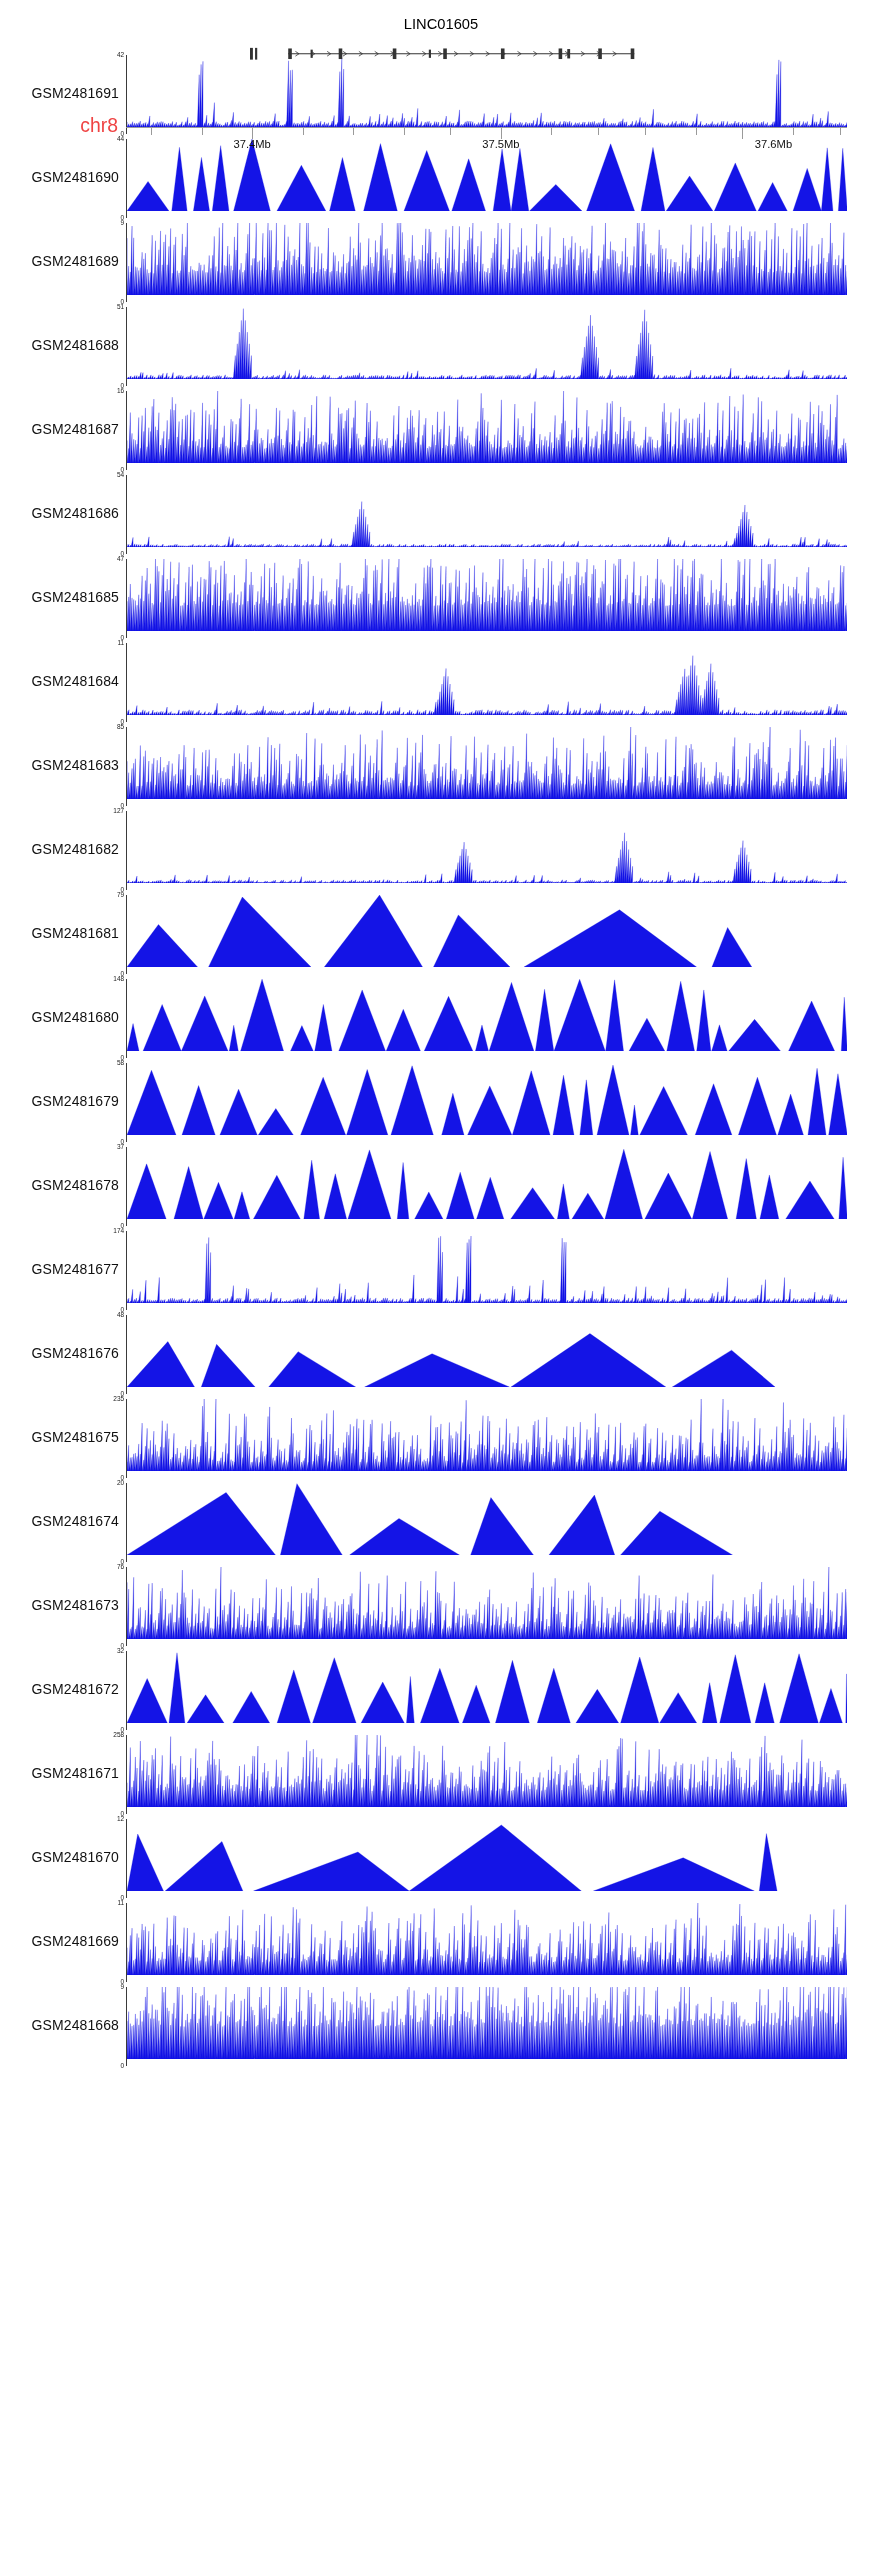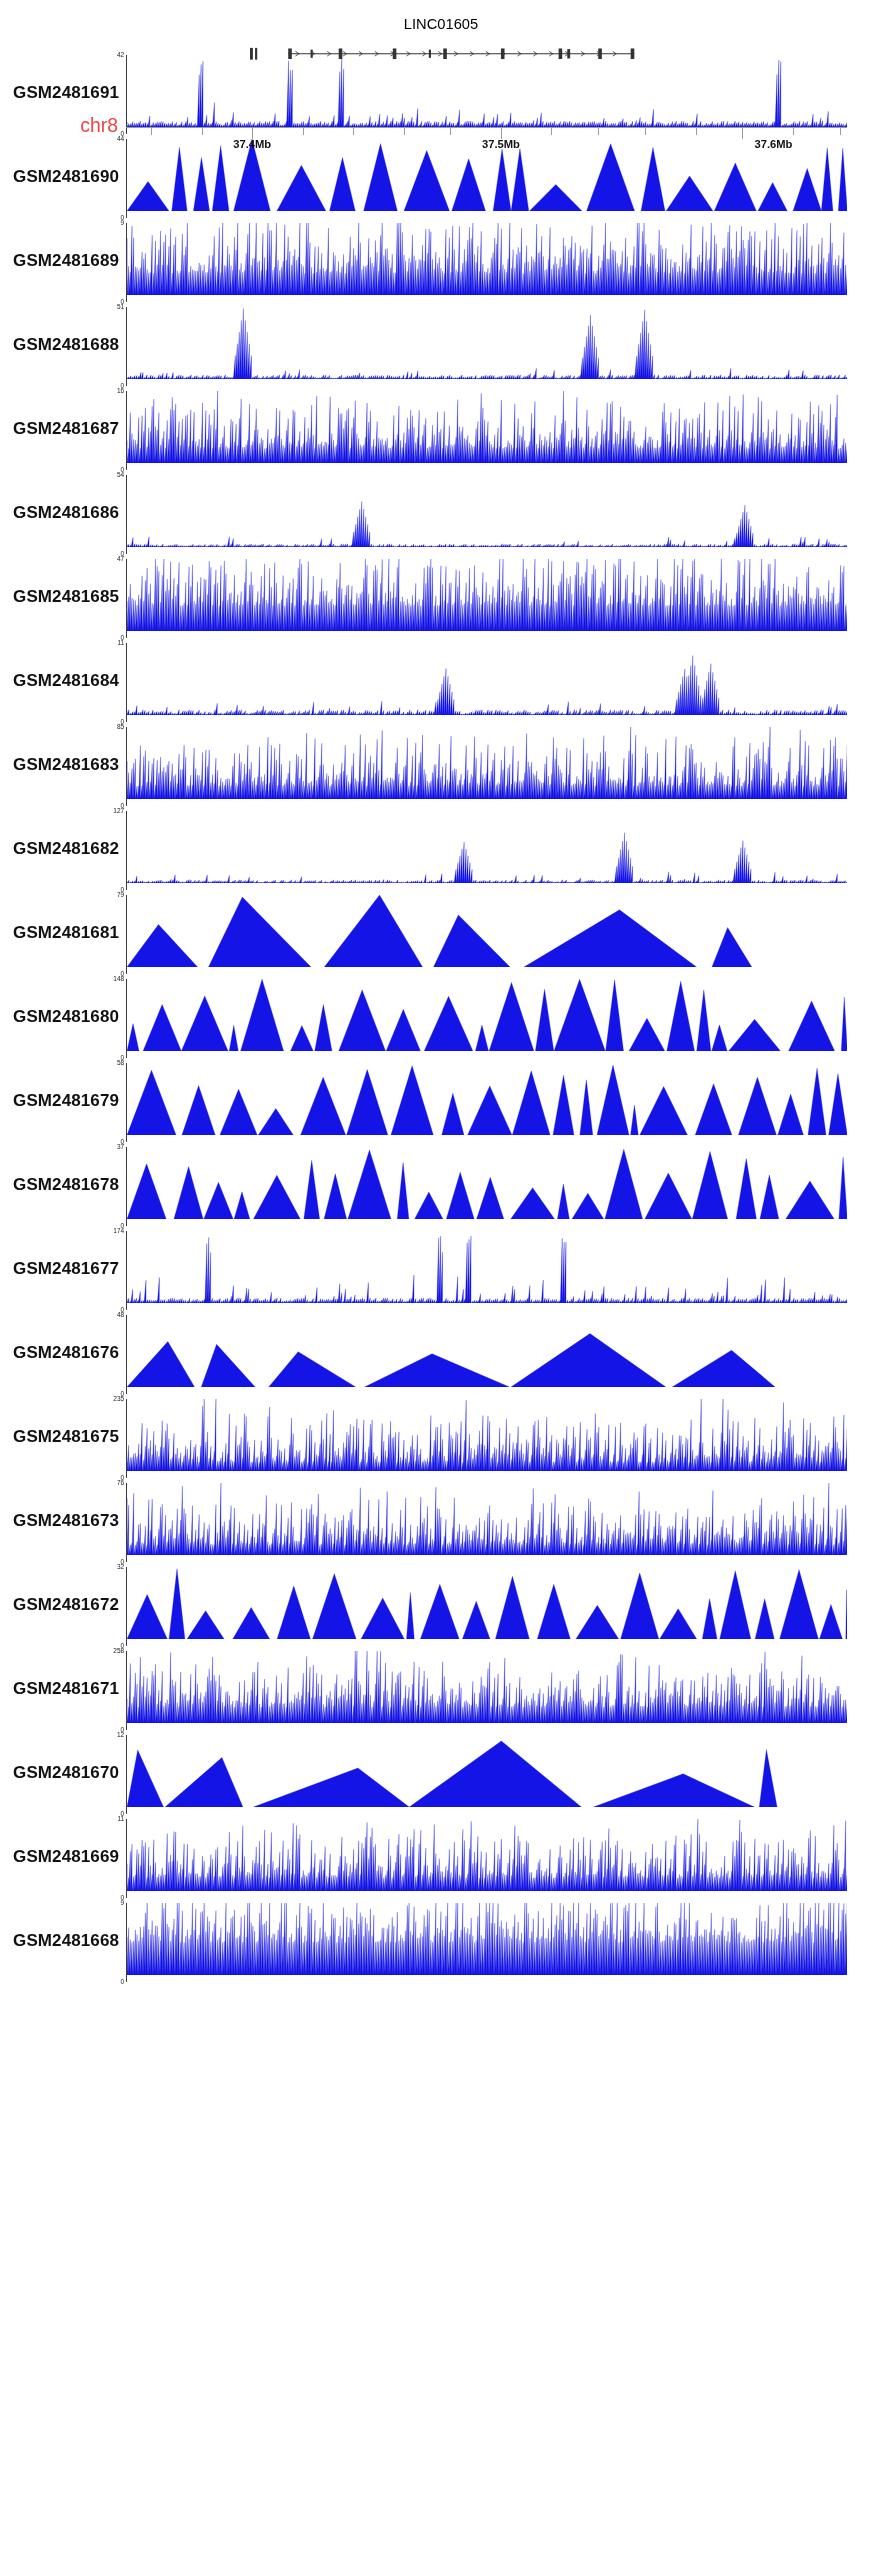--- a/index.html
+++ b/index.html
@@ -35,24 +35,23 @@
     align-items: stretch;
   }
   .track-label {
     width: 126px;
     min-width: 126px;
     display: flex;
     align-items: center;
     justify-content: flex-end;
     padding-right: 7px;
     box-sizing: border-box;
-    font-size: 17px;
+    font-size: 14px;
     color: #111111;
     letter-spacing: 0.1px;
-    font-weight: bold;
   }
   .track-plot {
     position: relative;
     flex: 1 1 auto;
     margin-right: 35px;
     box-sizing: border-box;
   }
   .axis-max {
     position: absolute;
     left: -1.8px;
@@ -120,21 +119,20 @@
     top: 15.3px;
     font-size: 19.4px;
     color: #ef4444;
   }
   .chrom-axis {
     position: absolute;
     left: 126px;
     right: 35px;
     top: 17.6px;
     height: 65px;
-    font-weight: bold;
   }
   .axis-rule {
     position: absolute;
     left: 0;
     right: 0;
     top: 10.6px;
     height: 0.6px;
     background: #9a9a9a;
   }
   .tick {
@@ -336,20 +334,31 @@
         </div>
       </div>
       <div class="track-row">
         <div class="track-label">GSM2481675</div>
         <div class="track-plot">
           <div class="axis-max">235</div>
           <div class="axis-min">0</div>
           <div class="axis-line"></div>
           <svg class="track-svg" viewBox="0 0 1000 100" preserveAspectRatio="none">
             <path d="M0,100 L0.0,87.4 L0.0,100 L2.3,64.3 L2.3,100 L4.7,81.3 L4.7,100 L7.0,80.8 L7.0,100 L9.3,76.1 L9.3,100 L11.7,75.1 L11.7,100 L14.0,79.7 L14.0,100 L16.3,62.4 L16.3,100 L18.6,76.4 L18.6,100 L21.0,33.4 L21.0,100 L23.3,84.5 L23.3,100 L25.6,65.4 L25.6,100 L28.0,40.7 L28.0,100 L30.3,68.8 L30.3,100 L32.6,57.4 L32.6,100 L35.0,77.0 L35.0,100 L37.3,44.6 L37.3,100 L39.6,63.4 L39.6,100 L42.0,72.6 L42.0,100 L44.3,79.7 L44.3,100 L46.6,66.4 L46.6,100 L49.0,30.2 L49.0,100 L51.3,67.2 L51.3,100 L53.6,44.1 L53.6,100 L55.9,34.1 L55.9,100 L58.3,55.1 L58.3,100 L60.6,83.3 L60.6,100 L62.9,81.0 L62.9,100 L65.3,47.7 L65.3,100 L67.6,76.4 L67.6,100 L69.9,68.0 L69.9,100 L72.3,81.8 L72.3,100 L74.6,74.6 L74.6,100 L76.9,87.1 L76.9,100 L79.3,78.5 L79.3,100 L81.6,65.4 L81.6,100 L83.9,69.4 L83.9,100 L86.2,82.8 L86.2,100 L88.6,56.8 L88.6,100 L90.9,83.2 L90.9,100 L93.2,66.6 L93.2,100 L95.6,62.8 L95.6,100 L97.9,79.9 L97.9,100 L100.2,87.6 L100.2,100 L102.6,65.2 L102.6,100 L104.9,9.9 L104.9,100 L107.2,0.0 L107.2,100 L109.6,59.7 L109.6,100 L111.9,45.8 L111.9,100 L114.2,82.3 L114.2,100 L116.6,65.6 L116.6,100 L118.9,84.3 L118.9,100 L121.2,72.4 L121.2,100 L123.5,0.0 L123.5,100 L125.9,86.1 L125.9,100 L128.2,85.8 L128.2,100 L130.5,81.6 L130.5,100 L132.9,73.4 L132.9,100 L135.2,87.1 L135.2,100 L137.5,61.6 L137.5,100 L139.9,75.6 L139.9,100 L142.2,20.5 L142.2,100 L144.5,84.1 L144.5,100 L146.9,85.9 L146.9,100 L149.2,87.4 L149.2,100 L151.5,37.3 L151.5,100 L153.8,64.4 L153.8,100 L156.2,63.1 L156.2,100 L158.5,52.9 L158.5,100 L160.8,81.3 L160.8,100 L163.2,20.5 L163.2,100 L165.5,24.4 L165.5,100 L167.8,59.1 L167.8,100 L170.2,66.4 L170.2,100 L172.5,87.7 L172.5,100 L174.8,87.1 L174.8,100 L177.2,56.7 L177.2,100 L179.5,81.6 L179.5,100 L181.8,80.0 L181.8,100 L184.1,87.8 L184.1,100 L186.5,58.1 L186.5,100 L188.8,72.7 L188.8,100 L191.1,79.4 L191.1,100 L193.5,77.0 L193.5,100 L195.8,24.3 L195.8,100 L198.1,11.0 L198.1,100 L200.5,53.9 L200.5,100 L202.8,81.5 L202.8,100 L205.1,85.3 L205.1,100 L207.5,78.9 L207.5,100 L209.8,56.3 L209.8,100 L212.1,70.2 L212.1,100 L214.5,72.4 L214.5,100 L216.8,88.0 L216.8,100 L219.1,68.8 L219.1,100 L221.4,85.1 L221.4,100 L223.8,87.0 L223.8,100 L226.1,63.4 L226.1,100 L228.4,26.4 L228.4,100 L230.8,47.7 L230.8,100 L233.1,80.0 L233.1,100 L235.4,71.2 L235.4,100 L237.8,73.3 L237.8,100 L240.1,71.0 L240.1,100 L242.4,87.6 L242.4,100 L244.8,85.5 L244.8,100 L247.1,82.1 L247.1,100 L249.4,41.3 L249.4,100 L251.7,87.8 L251.7,100 L254.1,36.1 L254.1,100 L256.4,43.3 L256.4,100 L258.7,86.4 L258.7,100 L261.1,59.9 L261.1,100 L263.4,76.9 L263.4,100 L265.7,79.2 L265.7,100 L268.1,62.2 L268.1,100 L270.4,29.8 L270.4,100 L272.7,55.9 L272.7,100 L275.1,82.3 L275.1,100 L277.4,20.1 L277.4,100 L279.7,86.6 L279.7,100 L282.1,48.6 L282.1,100 L284.4,86.9 L284.4,100 L286.7,15.8 L286.7,100 L289.0,72.3 L289.0,100 L291.4,77.8 L291.4,100 L293.7,68.0 L293.7,100 L296.0,79.9 L296.0,100 L298.4,84.4 L298.4,100 L300.7,60.4 L300.7,100 L303.0,67.6 L303.0,100 L305.4,45.7 L305.4,100 L307.7,50.3 L307.7,100 L310.0,35.1 L310.0,100 L312.4,75.3 L312.4,100 L314.7,37.9 L314.7,100 L317.0,70.1 L317.0,100 L319.3,27.5 L319.3,100 L321.7,40.8 L321.7,100 L324.0,87.3 L324.0,100 L326.3,83.4 L326.3,100 L328.7,29.0 L328.7,100 L331.0,73.5 L331.0,100 L333.3,88.0 L333.3,100 L335.7,66.3 L335.7,100 L338.0,34.7 L338.0,100 L340.3,28.9 L340.3,100 L342.7,74.0 L342.7,100 L345.0,83.3 L345.0,100 L347.3,78.8 L347.3,100 L349.7,86.8 L349.7,100 L352.0,87.8 L352.0,100 L354.3,34.0 L354.3,100 L356.6,58.5 L356.6,100 L359.0,71.5 L359.0,100 L361.3,81.2 L361.3,100 L363.6,49.3 L363.6,100 L366.0,30.8 L366.0,100 L368.3,54.2 L368.3,100 L370.6,52.5 L370.6,100 L373.0,46.4 L373.0,100 L375.3,87.7 L375.3,100 L377.6,45.8 L377.6,100 L380.0,80.6 L380.0,100 L382.3,84.1 L382.3,100 L384.6,56.9 L384.6,100 L386.9,82.4 L386.9,100 L389.3,73.3 L389.3,100 L391.6,87.4 L391.6,100 L393.9,65.6 L393.9,100 L396.3,50.6 L396.3,100 L398.6,69.4 L398.6,100 L400.9,85.6 L400.9,100 L403.3,50.0 L403.3,100 L405.6,76.8 L405.6,100 L407.9,69.1 L407.9,100 L410.3,86.7 L410.3,100 L412.6,84.2 L412.6,100 L414.9,86.2 L414.9,100 L417.2,82.3 L417.2,100 L419.6,86.7 L419.6,100 L421.9,23.0 L421.9,100 L424.2,78.6 L424.2,100 L426.6,57.3 L426.6,100 L428.9,39.3 L428.9,100 L431.2,38.9 L431.2,100 L433.6,72.5 L433.6,100 L435.9,34.6 L435.9,100 L438.2,55.9 L438.2,100 L440.6,79.3 L440.6,100 L442.9,85.4 L442.9,100 L445.2,86.1 L445.2,100 L447.6,32.6 L447.6,100 L449.9,50.5 L449.9,100 L452.2,54.6 L452.2,100 L454.5,74.1 L454.5,100 L456.9,45.2 L456.9,100 L459.2,47.9 L459.2,100 L461.5,77.9 L461.5,100 L463.9,31.3 L463.9,100 L466.2,88.0 L466.2,100 L468.5,57.5 L468.5,100 L470.9,1.7 L470.9,100 L473.2,84.2 L473.2,100 L475.5,48.7 L475.5,100 L477.9,68.1 L477.9,100 L480.2,82.5 L480.2,100 L482.5,70.1 L482.5,100 L484.8,77.6 L484.8,100 L487.2,63.3 L487.2,100 L489.5,44.2 L489.5,100 L491.8,62.8 L491.8,100 L494.2,23.1 L494.2,100 L496.5,64.4 L496.5,100 L498.8,69.5 L498.8,100 L501.2,23.6 L501.2,100 L503.5,30.8 L503.5,100 L505.8,81.5 L505.8,100 L508.2,75.5 L508.2,100 L510.5,66.9 L510.5,100 L512.8,69.2 L512.8,100 L515.2,87.2 L515.2,100 L517.5,39.9 L517.5,100 L519.8,71.6 L519.8,100 L522.1,63.3 L522.1,100 L524.5,75.4 L524.5,100 L526.8,27.4 L526.8,100 L529.1,77.0 L529.1,100 L531.5,47.6 L531.5,100 L533.8,83.9 L533.8,100 L536.1,60.3 L536.1,100 L538.5,69.2 L538.5,100 L540.8,61.1 L540.8,100 L543.1,38.1 L543.1,100 L545.5,71.5 L545.5,100 L547.8,61.8 L547.8,100 L550.1,75.9 L550.1,100 L552.4,85.3 L552.4,100 L554.8,56.2 L554.8,100 L557.1,60.4 L557.1,100 L559.4,87.2 L559.4,100 L561.8,77.7 L561.8,100 L564.1,36.1 L564.1,100 L566.4,30.9 L566.4,100 L568.8,66.7 L568.8,100 L571.1,28.8 L571.1,100 L573.4,53.3 L573.4,100 L575.8,76.3 L575.8,100 L578.1,68.1 L578.1,100 L580.4,79.2 L580.4,100 L582.8,25.2 L582.8,100 L585.1,73.4 L585.1,100 L587.4,59.4 L587.4,100 L589.7,50.3 L589.7,100 L592.1,87.1 L592.1,100 L594.4,87.1 L594.4,100 L596.7,56.2 L596.7,100 L599.1,61.2 L599.1,100 L601.4,77.0 L601.4,100 L603.7,80.3 L603.7,100 L606.1,54.1 L606.1,100 L608.4,56.5 L608.4,100 L610.7,37.9 L610.7,100 L613.1,63.6 L613.1,100 L615.4,78.7 L615.4,100 L617.7,68.5 L617.7,100 L620.0,38.7 L620.0,100 L622.4,52.8 L622.4,100 L624.7,87.1 L624.7,100 L627.0,83.8 L627.0,100 L629.4,32.1 L629.4,100 L631.7,81.6 L631.7,100 L634.0,84.1 L634.0,100 L636.4,70.8 L636.4,100 L638.7,42.2 L638.7,100 L641.0,56.6 L641.0,100 L643.4,53.7 L643.4,100 L645.7,80.8 L645.7,100 L648.0,76.9 L648.0,100 L650.3,20.1 L650.3,100 L652.7,46.6 L652.7,100 L655.0,38.9 L655.0,100 L657.3,79.3 L657.3,100 L659.7,83.8 L659.7,100 L662.0,73.3 L662.0,100 L664.3,56.9 L664.3,100 L666.7,69.4 L666.7,100 L669.0,35.7 L669.0,100 L671.3,86.3 L671.3,100 L673.7,87.8 L673.7,100 L676.0,76.8 L676.0,100 L678.3,38.6 L678.3,100 L680.7,86.4 L680.7,100 L683.0,84.4 L683.0,100 L685.3,33.1 L685.3,100 L687.6,64.2 L687.6,100 L690.0,87.4 L690.0,100 L692.3,68.5 L692.3,100 L694.6,84.3 L694.6,100 L697.0,77.9 L697.0,100 L699.3,62.4 L699.3,100 L701.6,67.9 L701.6,100 L704.0,46.4 L704.0,100 L706.3,56.5 L706.3,100 L708.6,53.5 L708.6,100 L711.0,87.5 L711.0,100 L713.3,87.3 L713.3,100 L715.6,77.1 L715.6,100 L717.9,37.8 L717.9,100 L720.3,34.3 L720.3,100 L722.6,87.9 L722.6,100 L724.9,61.2 L724.9,100 L727.3,55.1 L727.3,100 L729.6,87.2 L729.6,100 L731.9,87.9 L731.9,100 L734.3,81.4 L734.3,100 L736.6,40.4 L736.6,100 L738.9,77.1 L738.9,100 L741.3,87.7 L741.3,100 L743.6,46.7 L743.6,100 L745.9,81.9 L745.9,100 L748.3,57.6 L748.3,100 L750.6,85.0 L750.6,100 L752.9,87.6 L752.9,100 L755.2,74.5 L755.2,100 L757.6,49.9 L757.6,100 L759.9,77.4 L759.9,100 L762.2,68.9 L762.2,100 L764.6,83.4 L764.6,100 L766.9,50.7 L766.9,100 L769.2,51.2 L769.2,100 L771.6,62.5 L771.6,100 L773.9,80.9 L773.9,100 L776.2,53.7 L776.2,100 L778.6,55.9 L778.6,100 L780.9,87.7 L780.9,100 L783.2,28.7 L783.2,100 L785.5,70.7 L785.5,100 L787.9,82.7 L787.9,100 L790.2,78.5 L790.2,100 L792.5,78.2 L792.5,100 L794.9,60.2 L794.9,100 L797.2,0.0 L797.2,100 L799.5,60.7 L799.5,100 L801.9,77.7 L801.9,100 L804.2,81.2 L804.2,100 L806.5,79.5 L806.5,100 L808.9,79.7 L808.9,100 L811.2,87.8 L811.2,100 L813.5,41.2 L813.5,100 L815.9,65.6 L815.9,100 L818.2,76.4 L818.2,100 L820.5,79.6 L820.5,100 L822.8,81.8 L822.8,100 L825.2,46.8 L825.2,100 L827.5,0.0 L827.5,100 L829.8,58.2 L829.8,100 L832.2,63.1 L832.2,100 L834.5,15.1 L834.5,100 L836.8,42.0 L836.8,100 L839.2,80.2 L839.2,100 L841.5,30.7 L841.5,100 L843.8,85.9 L843.8,100 L846.2,66.3 L846.2,100 L848.5,31.6 L848.5,100 L850.8,70.6 L850.8,100 L853.1,80.2 L853.1,100 L855.5,51.7 L855.5,100 L857.8,71.1 L857.8,100 L860.1,67.1 L860.1,100 L862.5,58.0 L862.5,100 L864.8,87.4 L864.8,100 L867.1,86.3 L867.1,100 L869.5,78.4 L869.5,100 L871.8,26.5 L871.8,100 L874.1,76.6 L874.1,100 L876.5,64.5 L876.5,100 L878.8,40.7 L878.8,100 L881.1,83.4 L881.1,100 L883.4,64.7 L883.4,100 L885.8,73.0 L885.8,100 L888.1,87.0 L888.1,100 L890.4,74.2 L890.4,100 L892.8,83.1 L892.8,100 L895.1,55.9 L895.1,100 L897.4,79.4 L897.4,100 L899.8,72.6 L899.8,100 L902.1,38.2 L902.1,100 L904.4,80.7 L904.4,100 L906.8,72.6 L906.8,100 L909.1,75.1 L909.1,100 L911.4,4.8 L911.4,100 L913.8,45.7 L913.8,100 L916.1,67.5 L916.1,100 L918.4,40.4 L918.4,100 L920.7,28.9 L920.7,100 L923.1,52.8 L923.1,100 L925.4,49.8 L925.4,100 L927.7,81.4 L927.7,100 L930.1,75.3 L930.1,100 L932.4,78.0 L932.4,100 L934.7,76.9 L934.7,100 L937.1,79.8 L937.1,100 L939.4,27.0 L939.4,100 L941.7,81.4 L941.7,100 L944.1,43.0 L944.1,100 L946.4,64.4 L946.4,100 L948.7,33.1 L948.7,100 L951.0,80.9 L951.0,100 L953.4,71.6 L953.4,100 L955.7,50.7 L955.7,100 L958.0,85.7 L958.0,100 L960.4,57.9 L960.4,100 L962.7,87.5 L962.7,100 L965.0,71.5 L965.0,100 L967.4,74.4 L967.4,100 L969.7,65.2 L969.7,100 L972.0,65.6 L972.0,100 L974.4,60.5 L974.4,100 L976.7,73.7 L976.7,100 L979.0,67.9 L979.0,100 L981.4,24.4 L981.4,100 L983.7,39.3 L983.7,100 L986.0,59.9 L986.0,100 L988.3,68.6 L988.3,100 L990.7,71.8 L990.7,100 L993.0,83.2 L993.0,100 L995.3,21.9 L995.3,100 L997.7,82.5 L997.7,100 L1000.0,40.4 L1000.0,100 L1000,100 Z" fill="#1414E6" stroke="#1414E6" stroke-width="0.4"></path>
+          </svg>
+        </div>
+      </div>
+      <div class="track-row">
+        <div class="track-label">GSM2481674</div>
+        <div class="track-plot">
+          <div class="axis-max">20</div>
+          <div class="axis-min">0</div>
+          <div class="axis-line"></div>
+          <svg class="track-svg" viewBox="0 0 1000 100" preserveAspectRatio="none">
+            <path d="M0.0,100 L137.6,13.2 L206.1,100 Z M213.0,100 L235.9,0.9 L298.9,100 Z M309.0,100 L377.6,49.2 L461.6,100 Z M477.1,100 L505.2,20.3 L564.3,100 Z M585.8,100 L649.0,16.8 L677.1,100 Z M685.2,100 L739.7,39.3 L840.7,100 Z" fill="#1414E6" stroke="#1414E6" stroke-width="0.4"></path>
           </svg>
         </div>
       </div>
       <div class="track-row">
         <div class="track-label">GSM2481673</div>
         <div class="track-plot">
           <div class="axis-max">76</div>
           <div class="axis-min">0</div>
           <div class="axis-line"></div>
           <svg class="track-svg" viewBox="0 0 1000 100" preserveAspectRatio="none">

